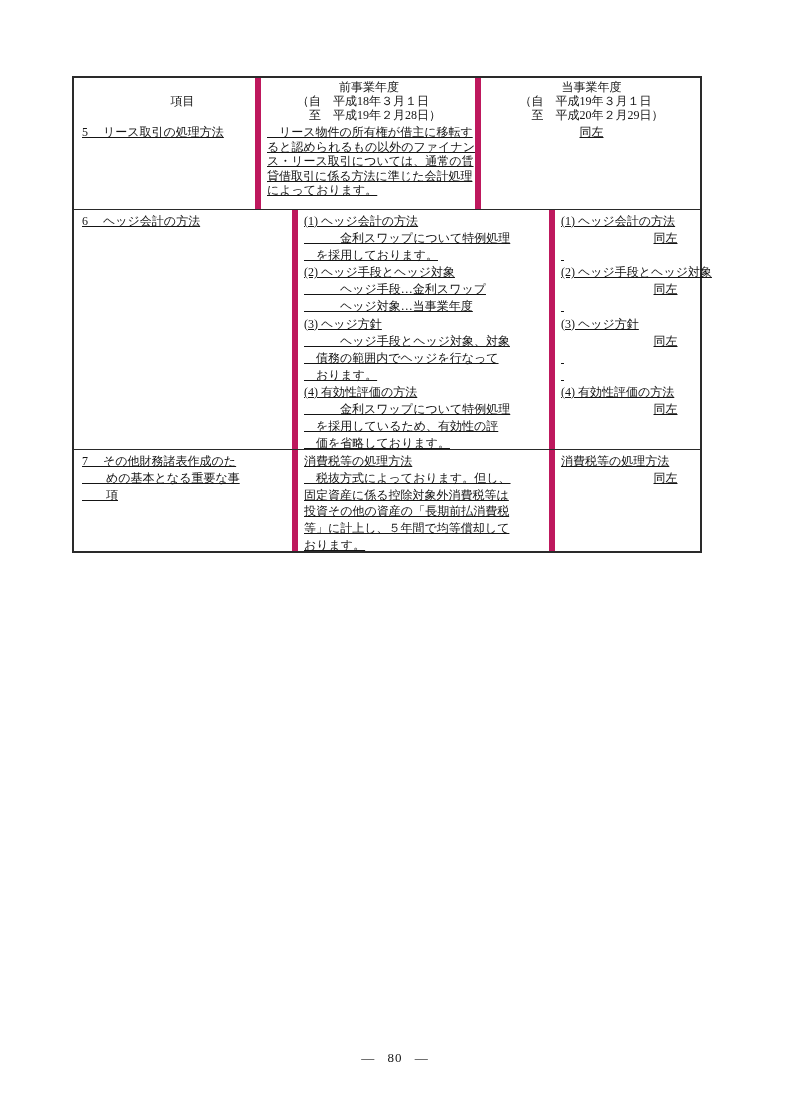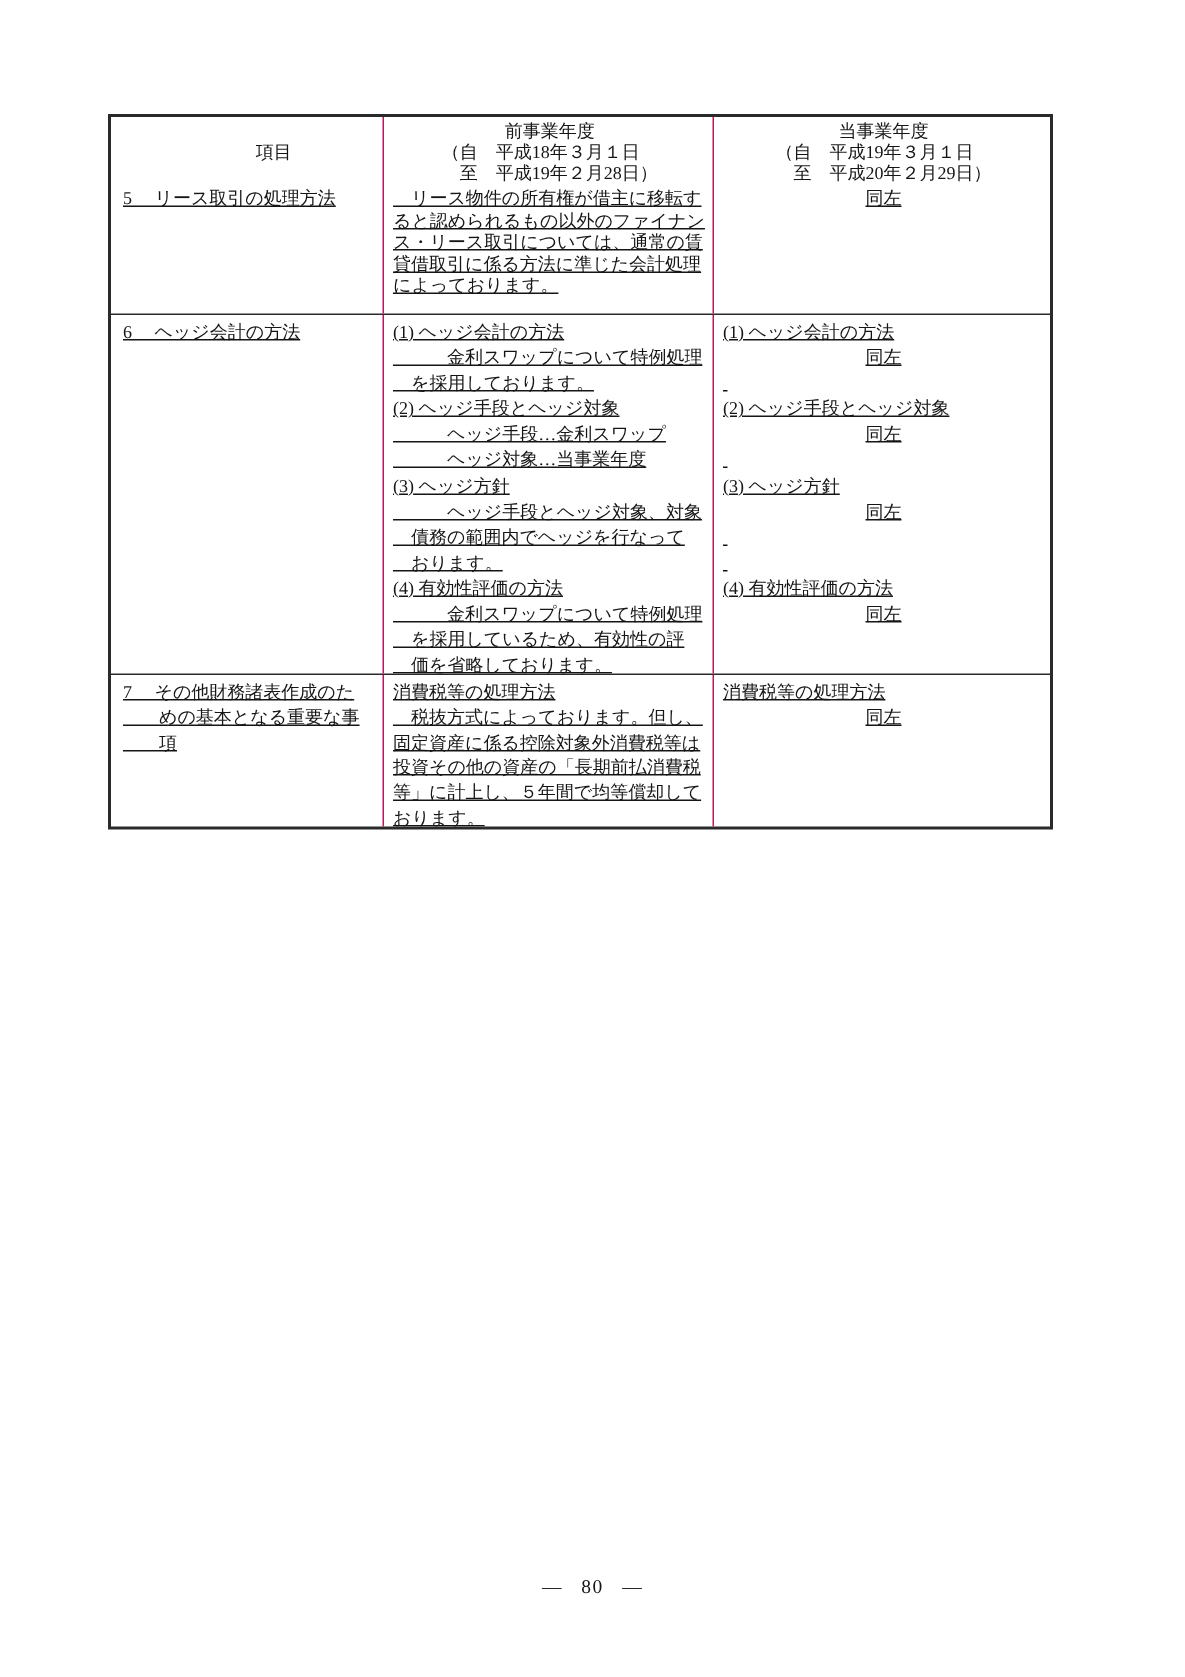--- a/index.html
+++ b/index.html
@@ -22,24 +22,24 @@
     left: 72px;
     top: 76px;
     width: 630px;
     border: 2px solid #2a2a2a;
     background: #ffffff;
   }
   .t-row {
     display: grid;
     grid-template-columns: 181px 220px 225px;
   }
-  .t-row + .t-row { border-top: 1px solid #2a2a2a; }
+  .t-row + .t-row { border-top: 1px solid #2a2a2a; gap: 37px; }
 
   .cell {
-    border-left: 1px solid #be185d;
+    border-left: 6px solid #be185d;
     font-size: 12px;
     padding: 3px 4px 0 6px;
     overflow: hidden;
   }
   .cell:first-child { border-left: none; }
 
   
   .header-row { height: 44px; }
   .header-row .cell { text-align: center; padding-top: 2px; }
   .hdr-item-cell {

